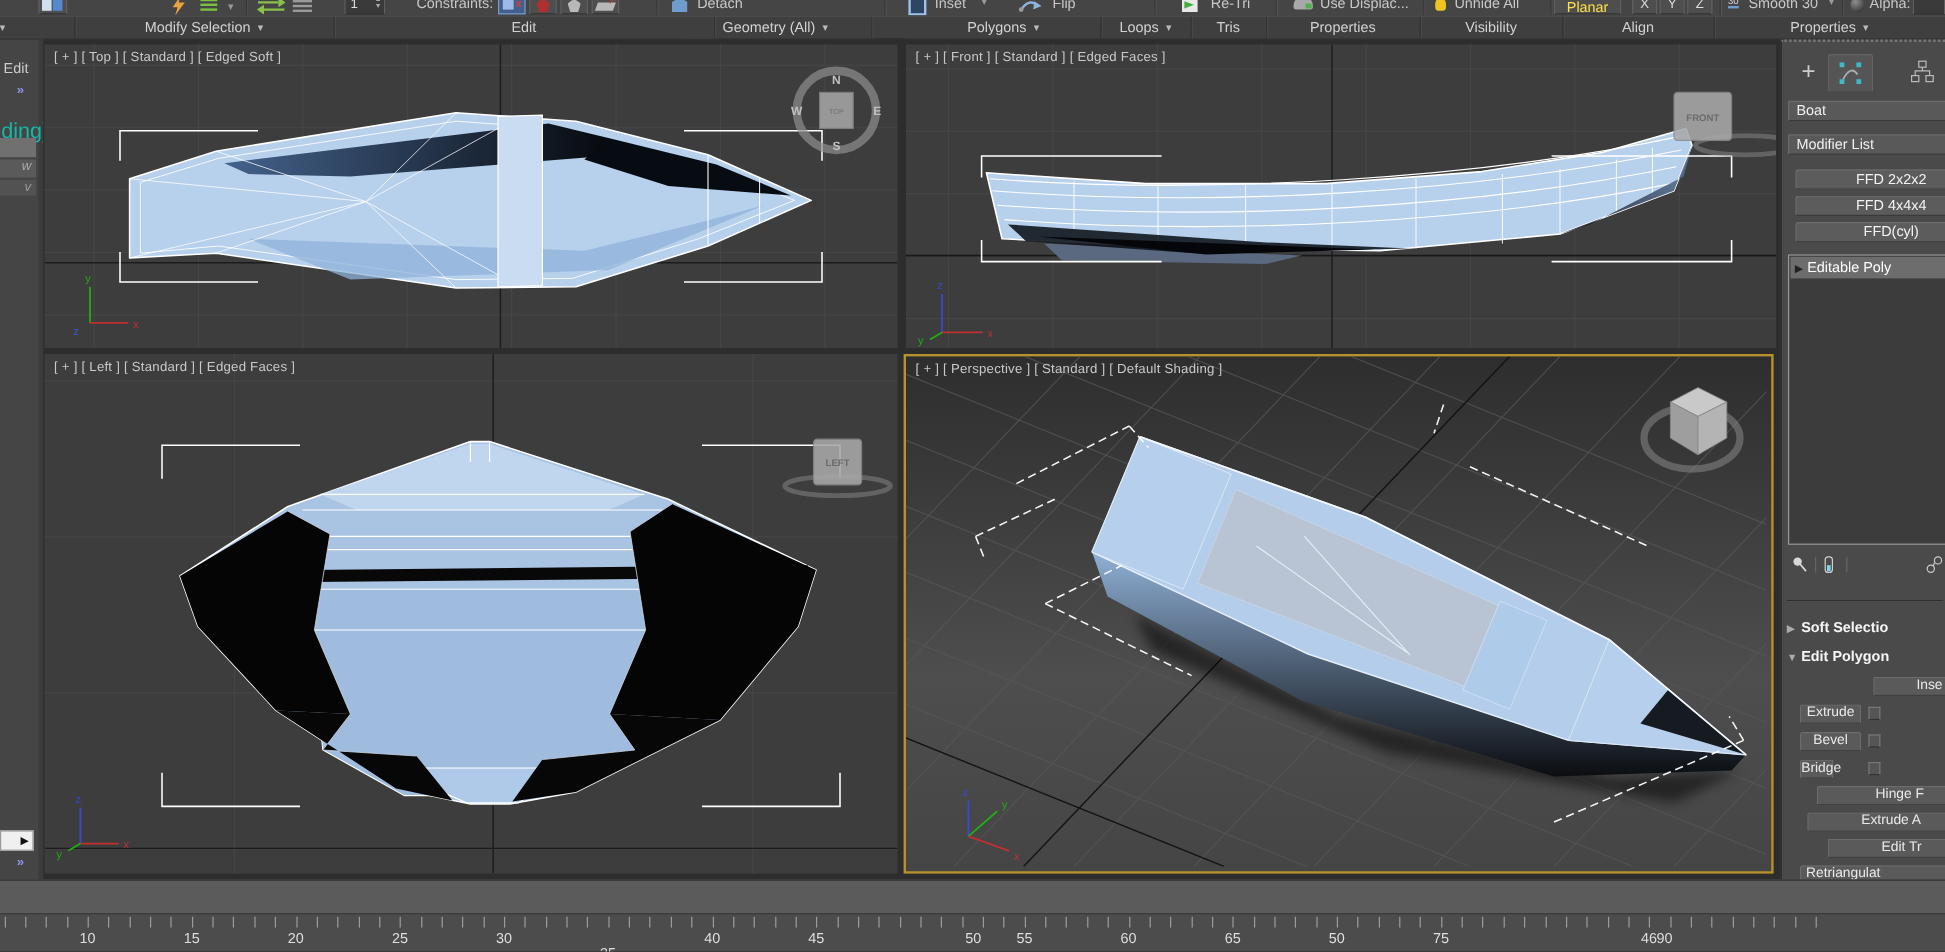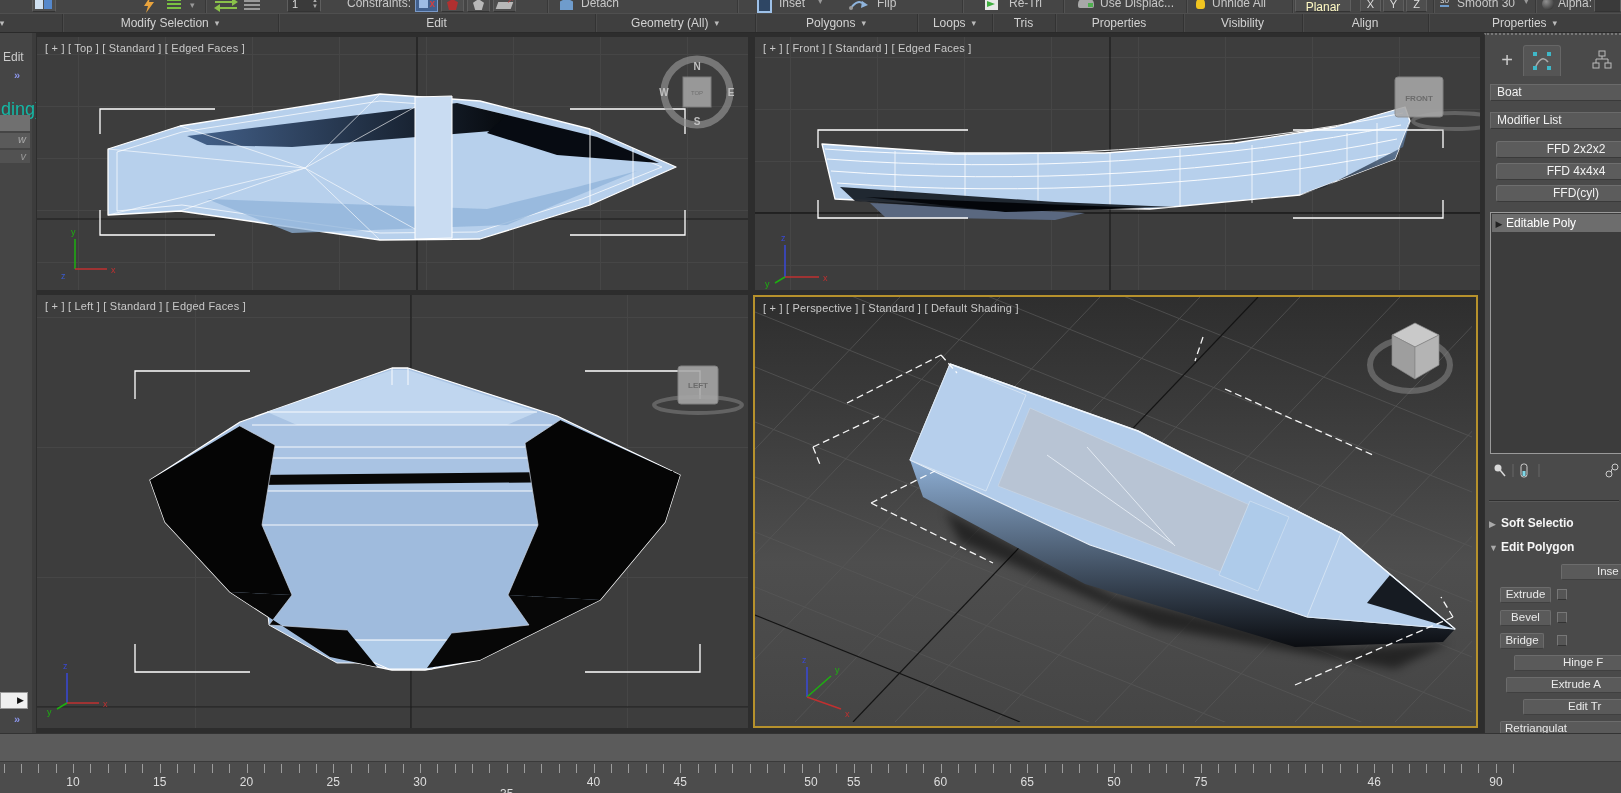--- a/index.html
+++ b/index.html
@@ -127,21 +127,21 @@
     <div class="r1sep" style="left:1063px;"></div>
     <div class="abs" style="left:1078px;top:-2px;width:16px;height:10px;background:#a8a8a8;border-radius:6px 6px 2px 2px;">
       <div style="position:absolute;right:1px;bottom:1px;width:5px;height:4px;background:#4fae4f;"></div>
       </div>
     <div class="r1t" style="left:1100px;">Use Displac...</div>
     <div class="r1sep" style="left:1186px;"></div>
     <div class="abs" style="left:1196px;top:-2px;width:9px;height:11px;background:#f0c420;border-radius:50% 50% 30% 30%;"></div>
     <div class="r1t" style="left:1212px;">Unhide All</div>
     <div class="r1sep" style="left:1292px;"></div>
     <div class="r1box" style="left:1295px;width:56px;text-align:center;">
-      <span style="font-size:12px;color:#fef9c3;line-height:15px;">Planar</span></div>
+      <span style="font-size:12px;color:#fde047;line-height:15px;">Planar</span></div>
     <div class="r1box xyzbtn" style="left:1360px;">X</div>
     <div class="r1box xyzbtn" style="left:1383px;">Y</div>
     <div class="r1box xyzbtn" style="left:1406px;">Z</div>
     <div class="r1sep" style="left:1433px;"></div>
     <div class="r1t" style="left:1440px;font-size:8px;color:#ddd;border-bottom:2px solid #6f9ccc;">30</div>
     <div class="r1t" style="left:1457px;">Smooth 30</div>
     <div class="r1t" style="left:1524px;color:#999;font-size:9px;">▾</div>
     <div class="r1sep" style="left:1535px;"></div>
     <div class="abs" style="left:1542px;top:-2px;width:12px;height:12px;border-radius:50%;background:radial-gradient(circle at 35% 30%,#909090,#222);"></div>
     <div class="r1t" style="left:1558px;">Alpha:</div>
@@ -152,21 +152,21 @@
         <span></span>
         <span class="dd">▾</span>
       </div>
       <div class="rsection" style="left: 62px; width: 216px;">
         <span>Modify Selection</span>
         <span class="dd">▾</span>
       </div>
       <div class="rsection" style="left: 278px; width: 317px;">
         <span>Edit</span>
       </div>
-      <div class="rsection" style="left: 595px; width: 160px;">
+      <div class="rsection" style="left: 566px; width: 160px;">
         <span>Geometry (All)</span>
         <span class="dd">▾</span>
       </div>
       <div class="rsection" style="left: 755px; width: 162px;">
         <span>Polygons</span>
         <span class="dd">▾</span>
       </div>
       <div class="rsection" style="left: 917px; width: 75px;">
         <span>Loops</span>
         <span class="dd">▾</span>
@@ -197,21 +197,21 @@
   <div class="lrow" style="top:82px;height:16px;background:#707070;"></div>
   <div class="lrow" style="top:100px;height:15px;background:#5a5a5a;font-style:italic;font-size:11px;color:#aaa;text-align:right;padding-right:4px;box-sizing:border-box;">w</div>
   <div class="lrow" style="top:117px;height:13px;background:#525252;font-style:italic;font-size:11px;color:#999;text-align:right;padding-right:4px;box-sizing:border-box;">v</div>
   <div class="abs" style="left:0;top:659px;width:28px;height:17px;background:#f0f0f0;border:1px solid #999;box-sizing:border-box;text-align:right;font-size:9px;color:#111;line-height:15px;padding-right:3px;">▶</div>
   <div class="abs" style="left:14px;top:680px;font-size:11px;font-weight:bold;color:#8a94e8;">»</div>
 </div>
 
 <div id="vparea">
 
   <div class="vp gridded" id="vp-top" style="left:1px;top:4px;width:711px;height:253px;background-size:87px 52px;background-position:41px 17px;">
-    <div class="vplabel">[ + ] [ Top ] [ Standard ] [ Edged Faces ]</div>
+    <div class="vplabel">[ + ] [ Top ] [ Standard ] [ Edged Soft ]</div>
     <svg class="vpsvg" width="711" height="253" viewBox="0 0 711 253">
       <defs>
         <linearGradient id="gDarkTop" x1="0" y1="0" x2="1" y2="0">
           <stop offset="0" stop-color="#44628c"></stop>
             <stop offset="1" stop-color="#05070a"></stop>
           </linearGradient>
       </defs>
       <line x1="380" y1="0" x2="380" y2="253" stroke="#1c1c1c" stroke-width="1.2"></line>
       <line x1="0" y1="182" x2="711" y2="182" stroke="#1c1c1c" stroke-width="1.2"></line>
       <g>
@@ -500,21 +500,21 @@
   <div class="cprollout" style="top:481px;">
     <span class="tri">▶</span><span>Soft Selectio</span></div>
   <div class="cprollout" style="top:505px;">
     <span class="tri">▼</span><span>Edit Polygon</span></div>
   <div id="cpbtns">
       <div class="cpbtn" style="left: 76px; width: 140px; top: 529px; text-align: left; padding-left: 35px;">Inse</div>
       <div class="cpbtn" style="left: 15px; width: 51px; top: 552px;">Extrude</div>
       <div class="sbox" style="left: 72px; top: 554px;"></div>
       <div class="cpbtn" style="left: 15px; width: 51px; top: 575px;">Bevel</div>
       <div class="sbox" style="left: 72px; top: 577px;"></div>
-      <div class="cpbtn" style="left: 15px; width: 44px; top: 598px;">Bridge</div>
+      <div class="cpbtn" style="left: 15px; width: 28px; top: 598px;">Bridge</div>
       <div class="sbox" style="left: 72px; top: 600px;"></div>
       <div class="cpbtn" style="left: 29px; width: 130px; top: 620px; text-align: left; padding-left: 48px;">Hinge F</div>
       <div class="cpbtn" style="left: 21px; width: 140px; top: 642px; text-align: left; padding-left: 44px;">Extrude A</div>
       <div class="cpbtn" style="left: 38px; width: 120px; top: 664px; text-align: left; padding-left: 44px;">Edit Tr</div>
       <div class="cpbtn" style="left: 15px; width: 140px; top: 686px; text-align: left; padding-left: 4px;">Retriangulat</div>
     </div>
 </div>
 
 <div id="trackbar"></div>
 <div id="ruler">
@@ -615,14 +615,14 @@
     <div class="tlabel" style="left: 593.5px;">40</div>
     <div class="tlabel" style="left: 680.25px; text-align: right;">45</div>
     <div class="tlabel" style="left: 767px; margin-left: 44px;">50</div>
     <div class="tlabel" style="left: 853.75px;">55</div>
     <div class="tlabel" style="left: 940.5px;">60</div>
     <div class="tlabel" style="left: 1027.25px;">65</div>
     <div class="tlabel" style="left: 1114px;">50</div>
     <div class="tlabel" style="left: 1200.75px;">75</div>
     <div class="tlabel" style="left: 1287.5px; margin-top: 45px;">80</div>
     <div class="tlabel" style="left: 1374.25px;">46</div>
-    <div class="tlabel" style="left: 1496px;">90</div>
+    <div class="tlabel" style="left: 1387px;">90</div>
   </div>
 
 </body></html>

